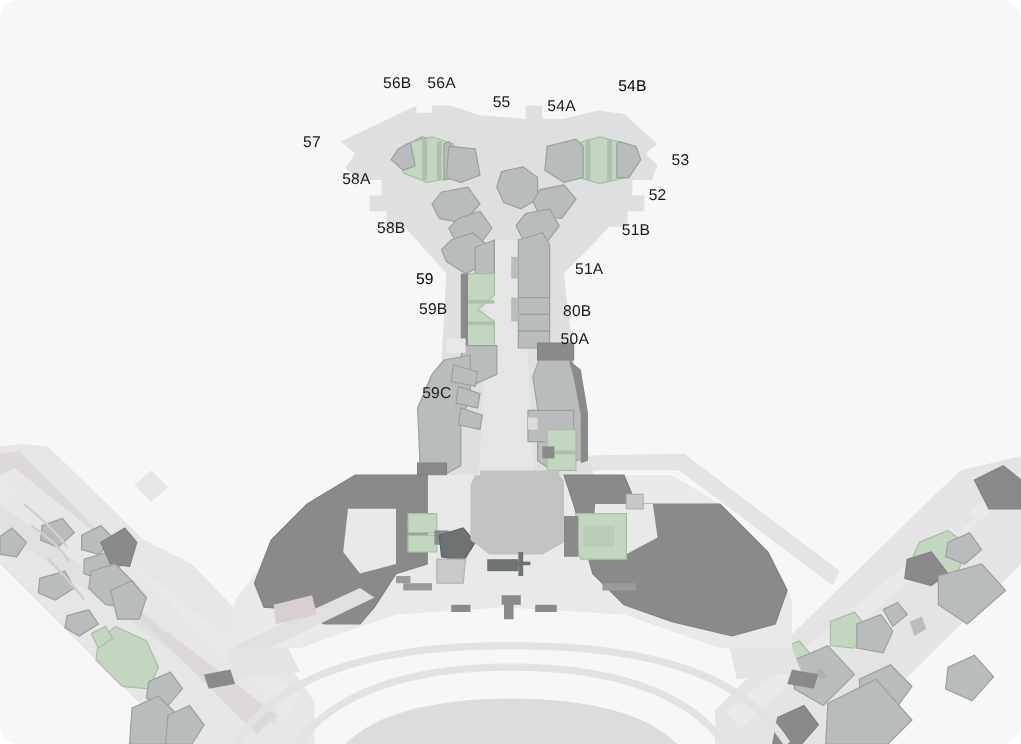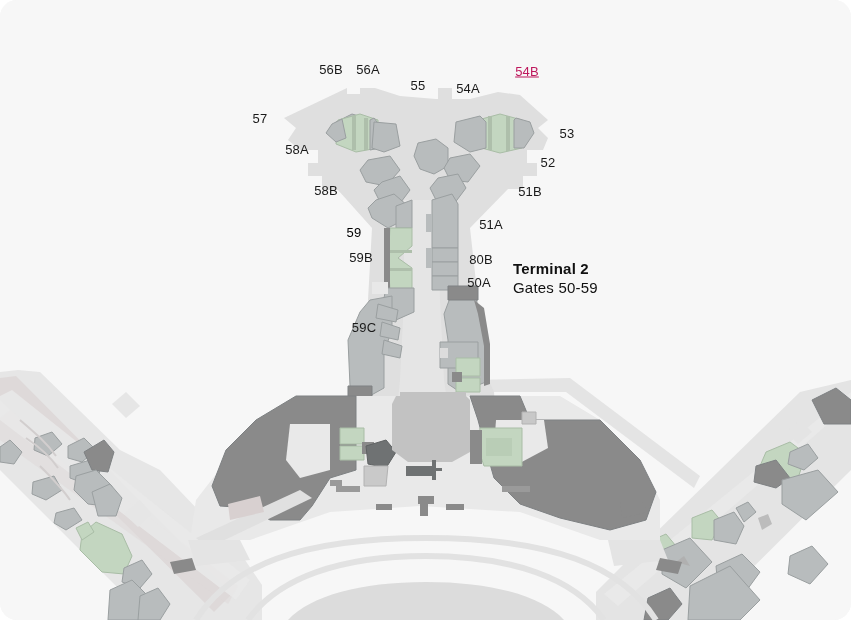--- a/index.html
+++ b/index.html
@@ -246,33 +246,29 @@
 
     <path d="M0,560 L40,540 L96,592 L96,620 L0,620 Z" fill="#8a8a8a" opacity="0.0"></path>
 
   </svg>
 
   <div id="gate-label-layer">
       <div class="gate-label" style="left: 331px; top: 69px; color: rgb(26, 26, 26);">56B</div>
       <div class="gate-label" style="left: 368px; top: 69px; color: rgb(26, 26, 26);">56A</div>
       <div class="gate-label" style="left: 418px; top: 85px; color: rgb(26, 26, 26);">55</div>
       <div class="gate-label" style="left: 468px; top: 70px; color: rgb(26, 26, 26); margin-top: 18px;">54A</div>
-      <div class="gate-label" style="left: 527px; top: 71px; color: #be185d; text-decoration: underline;">54B</div>
+      <div class="gate-label" style="left: 527px; top: 71px; color: #000000;">54B</div>
       <div class="gate-label" style="left: 260px; top: 118px; color: rgb(26, 26, 26);">57</div>
       <div class="gate-label" style="left: 567px; top: 116px; color: rgb(26, 26, 26); margin-top: 17px;">53</div>
       <div class="gate-label" style="left: 297px; top: 149px; color: rgb(26, 26, 26);">58A</div>
       <div class="gate-label" style="left: 548px; top: 162px; color: rgb(26, 26, 26);">52</div>
       <div class="gate-label" style="left: 326px; top: 190px; color: rgb(26, 26, 26);">58B</div>
       <div class="gate-label" style="left: 530px; top: 191px; color: rgb(26, 26, 26);">51B</div>
       <div class="gate-label" style="left: 491px; top: 224px; color: rgb(26, 26, 26);">51A</div>
       <div class="gate-label" style="left: 354px; top: 232px; color: #000000;">59</div>
       <div class="gate-label" style="left: 361px; top: 257px; color: rgb(26, 26, 26);">59B</div>
       <div class="gate-label" style="left: 481px; top: 259px; color: rgb(26, 26, 26);">80B</div>
       <div class="gate-label" style="left: 364px; top: 281px; color: rgb(26, 26, 26); margin-top: 46px;">59C</div>
       <div class="gate-label" style="left: 479px; top: 282px; color: rgb(26, 26, 26);">50A</div>
     </div>
 
-  <div id="terminal-caption">
-    <span class="t-title">Terminal 2</span>
-    <span class="t-sub">Gates 50-59</span>
-  </div>
 
 </div>
 
 </body></html>

